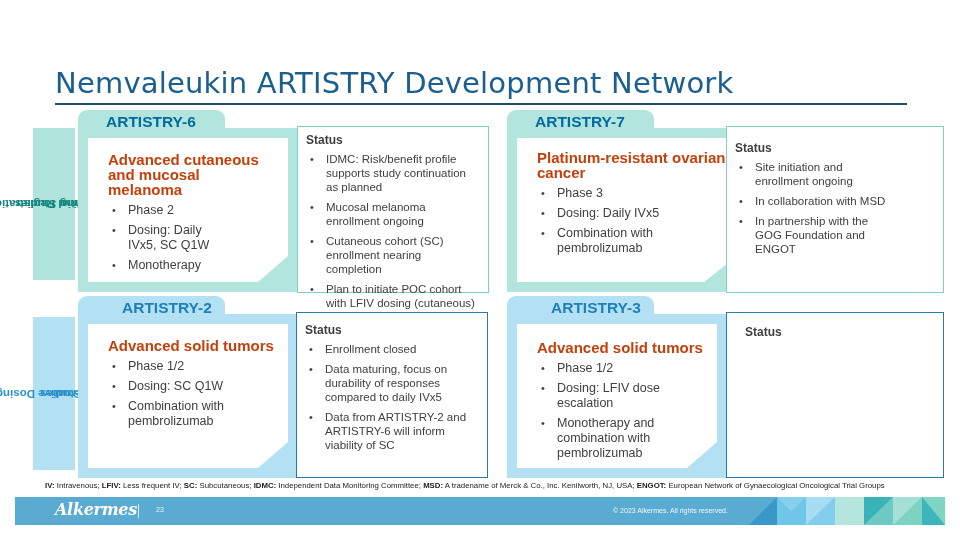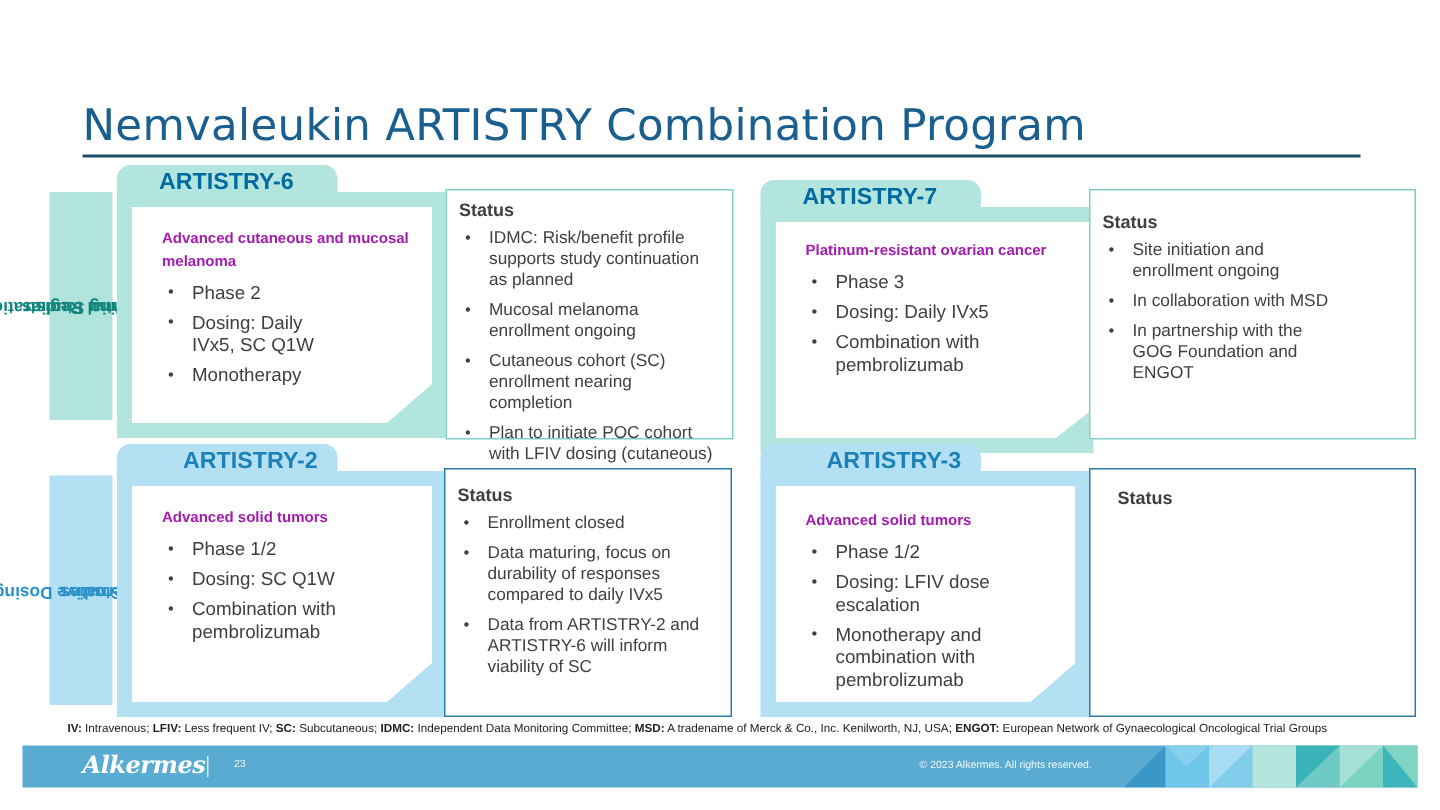--- a/index.html
+++ b/index.html
@@ -36,21 +36,21 @@
   .inner {
     position: absolute; left: 10px; top: 10px; background: #fff;
     clip-path: polygon(0 0, 100% 0, 100% 82%, 85% 100%, 0 100%);
     padding: 14px 10px 0 20px;
   }
   .teal .tab, .teal .panel-body { background: #b2e5dd; }
   .teal .tab { color: #0369a1; }
   .blue .tab, .blue .panel-body { background: #b3e0f3; }
   .blue .tab { color: #1c81b9; padding-left: 44px; }
 
-  .inner h3 { font-size: 10px; font-weight: bold; color: #a21caf; line-height: 15px; margin-bottom: 6px; }
+  .inner h3 { font-size: 15px; font-weight: bold; color: #c2410c; line-height: 15px; margin-bottom: 6px; }
   ul.bul { list-style: none; }
   ul.bul li { position: relative; padding-left: 20px; font-size: 12.5px; line-height: 15px; color: #404040; margin-bottom: 5px; }
   ul.bul li::before { content: "•"; position: absolute; left: 4px; top: 0; font-size: 11px; color: #404040; }
 
   .status {
     position: absolute; background: #fff; padding: 6px 8px 0 8px;
   }
   .teal-status { border: 1.5px solid #7fcfc4; }
   .blue-status { border: 1.5px solid #2a7ca8; }
   .status h4 { font-size: 12px; font-weight: bold; color: #3f3f3f; margin-bottom: 5px; }
@@ -71,21 +71,21 @@
     font-style: italic; font-weight: bold; font-size: 16px; color: #ffffff; letter-spacing: -0.3px;
   }
   .logo-sep { position: absolute; left: 123px; top: 7px; width: 1px; height: 14px; background: #d7eef8; }
   .page-num { position: absolute; left: 141px; top: 9px; font-size: 7px; color: #e9f6fb; }
   .copyright { position: absolute; left: 598px; top: 10px; font-size: 7px; color: #eef8fc; }
   .deco { position: absolute; left: 734px; top: 0; width: 196px; height: 28px; }
 </style>
 </head>
 <body>
 
-<div class="title">Nemvaleukin ARTISTRY Combination Program</div>
+<div class="title">Nemvaleukin ARTISTRY Development Network</div>
 <div class="title-rule"></div>
 
 <div class="side-label side-teal">
   <span>
       <span>Potential Registration</span>
       <span>Enabling Studies</span>
     </span>
 </div>
 <div class="side-label side-blue">
   <span>
@@ -110,21 +110,21 @@
 <div class="status teal-status" style="left:297px; top:126px; width:192px; height:167px;">
   <h4>Status</h4>
   <ul class="bul">
     <li>IDMC: Risk/benefit profile supports study continuation as planned</li>
     <li>Mucosal melanoma enrollment ongoing</li>
     <li>Cutaneous cohort (SC) enrollment nearing completion</li>
     <li>Plan to initiate POC cohort with LFIV dosing (cutaneous)</li>
   </ul>
 </div>
 
-<div class="panel teal" style="left:507px; top:120px; width:222px; height:184px;padding-left:28px;">
+<div class="panel teal" style="left:507px; top:110px; width:222px; height:184px;padding-left:28px;">
   <div class="tab">ARTISTRY-7</div>
   <div class="panel-body" style="width:222px; height:164px;">
     <div class="inner" style="width:220px; height:144px; padding-top:12px;">
       <h3>Platinum-resistant ovarian cancer</h3>
       <ul class="bul">
         <li>Phase 3</li>
         <li>Dosing: Daily IVx5</li>
         <li style="width:140px;">Combination with pembrolizumab</li>
       </ul>
     </div>

